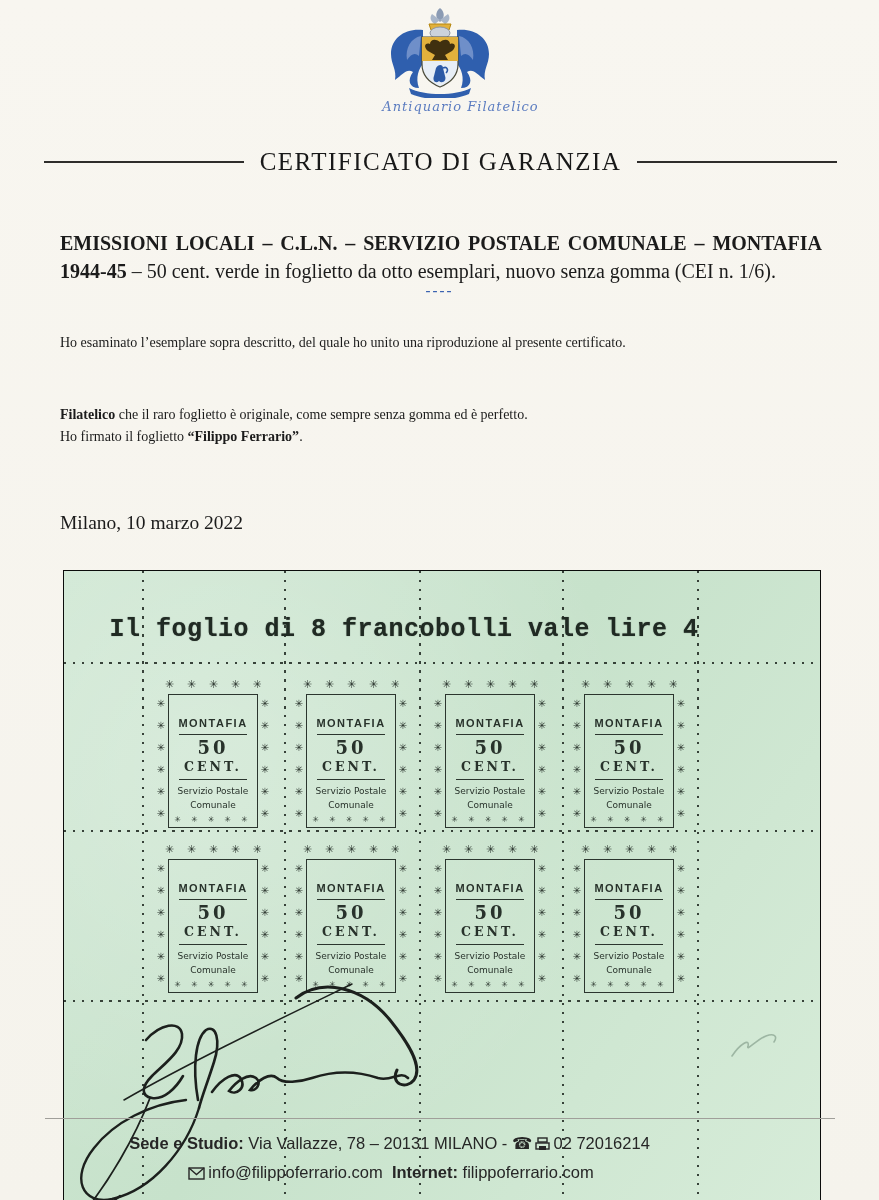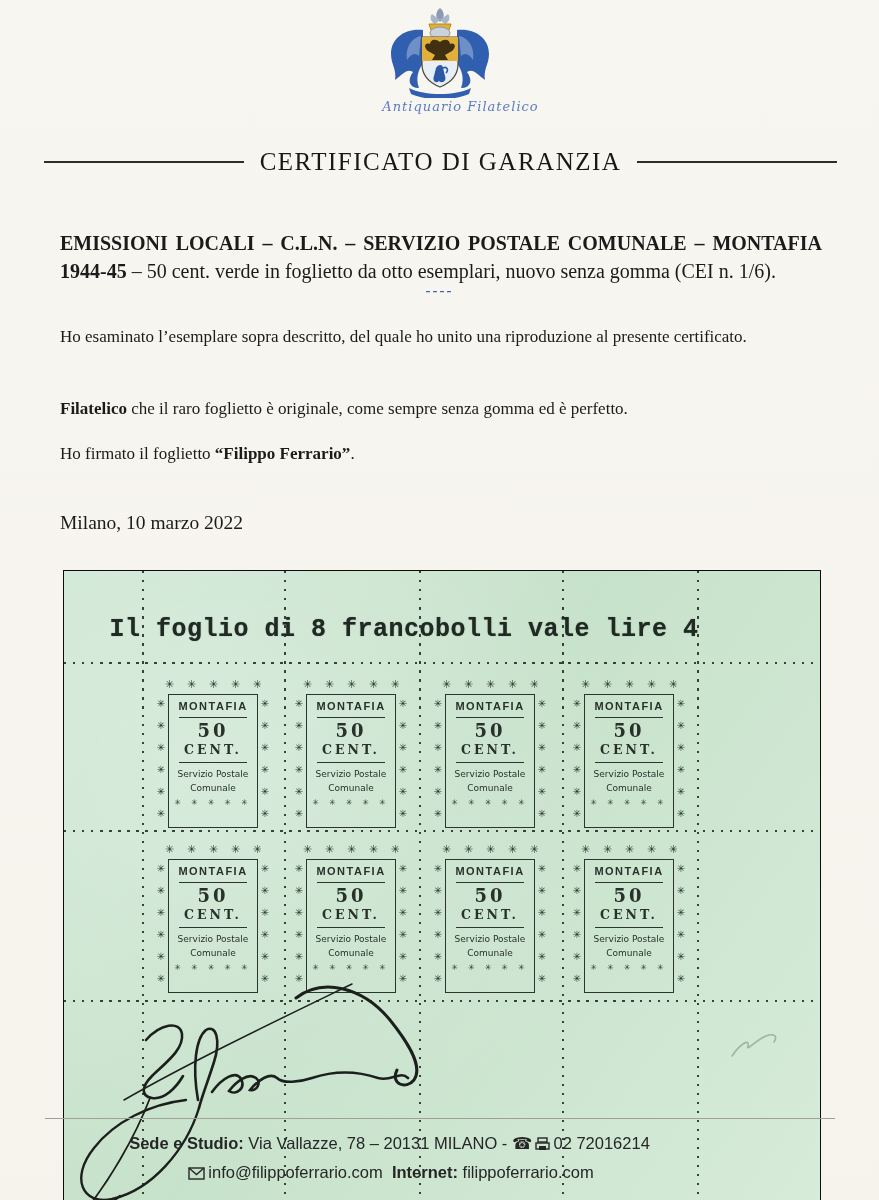--- a/index.html
+++ b/index.html
@@ -20,24 +20,24 @@
   .title{font-size:25px;letter-spacing:1.5px;color:#181818;white-space:nowrap;}
 
   
   .desc{position:absolute;left:60px;top:230px;width:762px;font-size:20px;line-height:1.3;}
   .desc .l1{font-weight:bold;text-align:justify;text-align-last:justify;}
   .desc .l2{margin-top:2px;}
   .desc .l2 b{font-weight:bold;}
   .dashes{position:absolute;left:0;top:282px;width:879px;text-align:center;color:#3a62b0;font-weight:bold;font-size:15px;letter-spacing:2px;}
 
   
-  .para{position:absolute;left:60px;width:763px;font-size:17px;line-height:1.5;text-align:justify;}
+  .para{position:absolute;left:60px;width:763px;font-size:14px;line-height:1.5;text-align:justify;margin-top:8px;}
   .p1{top:324px;}
   .p2{top:396px;}
-  .p3{top:441px;}
+  .p3{top:418px;}
   .dateline{position:absolute;left:60px;top:512px;font-size:19.5px;}
 
   
   .photo{position:absolute;left:63px;top:570px;width:758px;height:660px;background:#0b0c0b;box-sizing:border-box;padding:1px;}
   .paper{position:relative;width:100%;height:100%;background:
       radial-gradient(circle at 20% 30%, rgba(255,255,255,.25), rgba(255,255,255,0) 55%),
       linear-gradient(125deg,#cfe7d3 0%,#c7e2cb 45%,#d7ecd9 100%);
       overflow:hidden;}
   .perf-v{position:absolute;top:0;bottom:0;width:2px;background-image:repeating-linear-gradient(to bottom,#1b241d 0 2.5px,transparent 2.5px 9px);opacity:.85;}
   .perf-h{position:absolute;left:0;right:0;height:2px;background-image:repeating-linear-gradient(to right,#1b241d 0 2.5px,transparent 2.5px 9px);opacity:.85;}
@@ -47,21 +47,21 @@
 
   .stamp-row{position:absolute;left:0;width:740px;height:150px;}
   .row1{top:109px;} .row2{top:274px;}
   .stamp{position:absolute;top:0;width:112px;height:148px;color:#28322b;}
   .stamp:nth-child(1){left:93px;} .stamp:nth-child(2){left:231px;}
   .stamp:nth-child(3){left:370px;} .stamp:nth-child(4){left:509px;}
   .orn-top{position:absolute;top:-2px;left:8px;right:8px;text-align:center;font-size:11px;letter-spacing:5px;white-space:nowrap;overflow:hidden;}
   .orn-col{position:absolute;top:13px;bottom:2px;width:12px;font-size:10px;line-height:22px;text-align:center;white-space:pre-line;}
   .orn-left{left:-2px;} .orn-right{right:-2px;}
   .frame{position:absolute;top:14px;left:11px;right:11px;bottom:0;border:1.5px solid #2b352e;
-      display:flex;flex-direction:column;align-items:center;box-sizing:border-box;padding:5px 3px 3px;}
+      display:flex;flex-direction:column;align-items:center;box-sizing:border-box;padding:5px 3px 3px;justify-content:flex-end;}
   .city{font-family:"Liberation Sans",sans-serif;font-weight:bold;font-size:11px;letter-spacing:1.5px;}
   .srule{width:82%;border-top:1.5px solid #2b352e;margin:5px 0 4px;}
   .value{font-family:"DejaVu Serif",serif;font-weight:bold;font-size:18px;letter-spacing:3px;line-height:1;}
   .unit{font-family:"DejaVu Serif",serif;font-weight:bold;font-size:12.5px;letter-spacing:3px;margin-top:2px;}
   .service{font-family:"DejaVu Sans",sans-serif;font-size:9px;line-height:13px;text-align:center;margin-top:1px;}
   .orn-bottom{font-size:8px;letter-spacing:4px;margin-top:3px;white-space:nowrap;overflow:hidden;}
 
   
   .sig-layer{position:absolute;left:0;top:0;width:879px;height:1200px;pointer-events:none;}
 

